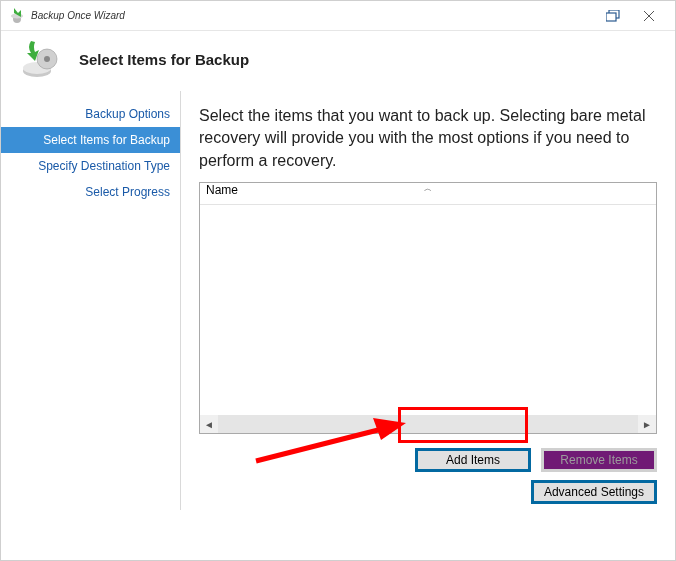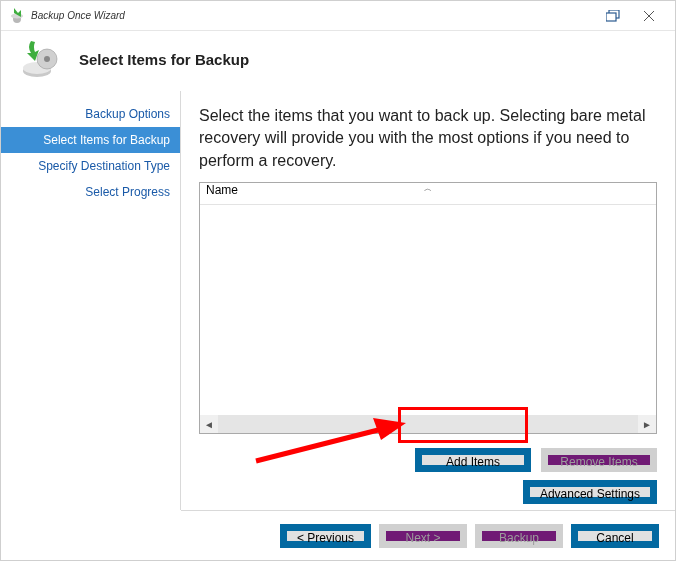--- a/index.html
+++ b/index.html
@@ -25,21 +25,21 @@
   .listbox { flex: 1; border: 1px solid #a9a9a9; background: #fff; display: flex; flex-direction: column; min-height: 200px; }
   .list-header { display: flex; align-items: flex-start; border-bottom: 1px solid #e3e3e3; height: 22px; font-size: 12px; padding: 0 6px; position: relative; }
   .sort-caret { position: absolute; left: 50%; top: 0; transform: translateX(-50%); font-size: 8px; color: #666; }
   .list-body { flex: 1; }
   .hsb { height: 18px; background: #f0f0f0; display: flex; align-items: center; }
   .hsb .arrow { width: 18px; height: 18px; display: flex; align-items: center; justify-content: center; color: #555; font-size: 10px; }
   .hsb .track { flex: 1; height: 18px; background: #e5e5e5; }
 
   .button-row { display: flex; justify-content: flex-end; gap: 10px; margin-top: 14px; }
   .button-row.second { margin-top: 8px; }
-  .btn { min-width: 116px; height: 24px; border: 7px solid #0369a1; background: #e1e1e1; font-size: 12px; font-family: inherit; padding: 0 10px; cursor: default; }
+  .btn { min-width: 116px; height: 24px; border: 3px solid #0369a1; background: #e1e1e1; font-size: 12px; font-family: inherit; padding: 0 10px; cursor: default; }
   .btn:disabled { color: #9c9c9c; background: #701a75; border-color: #d0d0d0; }
 
   .footer { height: 50px; border-top: 1px solid #d9d9d9; display: flex; align-items: center; justify-content: flex-end; padding: 0 16px; gap: 8px; margin-left: 180px; }
   .footer .btn { min-width: 88px; }
 
   .highlight-box { position: absolute; border: 3px solid #f00; pointer-events: none; }
   .arrow-svg { position: absolute; pointer-events: none; }
 </style>
 </head>
 <body>
@@ -109,26 +109,20 @@
       <div class="button-row">
         <button class="btn">Add Items</button>
         <button class="btn" disabled="">Remove Items</button>
       </div>
       <div class="button-row second">
         <button class="btn">Advanced Settings</button>
       </div>
     </div>
   </div>
 
-  <div class="footer">
-    <button class="btn">&lt; Previous</button>
-    <button class="btn" disabled="">Next &gt;</button>
-    <button class="btn" disabled="">Backup</button>
-    <button class="btn">Cancel</button>
-  </div>
 
   <div class="highlight-box" style="left:397px; top:406px; width:130px; height:36px;"></div>
   <svg class="arrow-svg" style="left:250px; top:415px; width:160px; height:50px;" viewBox="0 0 160 50">
     <line x1="5" y1="45" x2="135" y2="12" stroke="#f00" stroke-width="5"></line>
     <polygon points="155,7 122,2 130,24" fill="#f00"></polygon>
   </svg>
 
 </div>
 
 </body></html>

